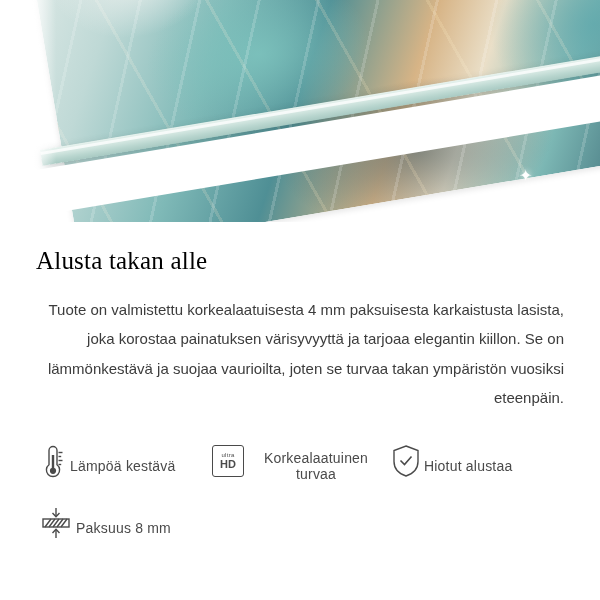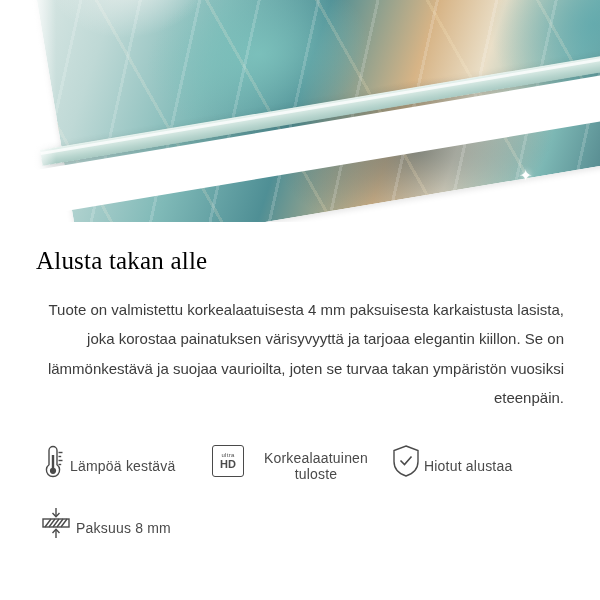--- a/index.html
+++ b/index.html
@@ -230,21 +230,21 @@
         <div class="feature-label">Lämpöä kestävä</div>
       </div>
 
       <div class="feature">
         <div class="feature-icon">
           <div class="ultrahd-box">
             <span class="u1">ultra</span>
             <span class="u2">HD</span>
           </div>
         </div>
-        <div class="feature-label">Korkealaatuinen tuloste</div>
+        <div class="feature-label">Korkealaatuinen turvaa</div>
       </div>
 
       <div class="feature">
         <div class="feature-icon">
           <svg width="36" height="40" viewBox="0 0 36 40" fill="none" stroke="#4a4a4a" stroke-width="1.4">
             <path d="M18 5 L30 9.5 v11 c0 7.2 -5.2 12.2 -12 14.5 C11.2 32.7 6 27.7 6 20.5 V9.5 z"></path>
             <polyline points="12.5,19.5 16.5,23.5 23.5,15.5" stroke-width="1.6"></polyline>
           </svg>
         </div>
         <div class="feature-label">Hiotut alustaa</div>

